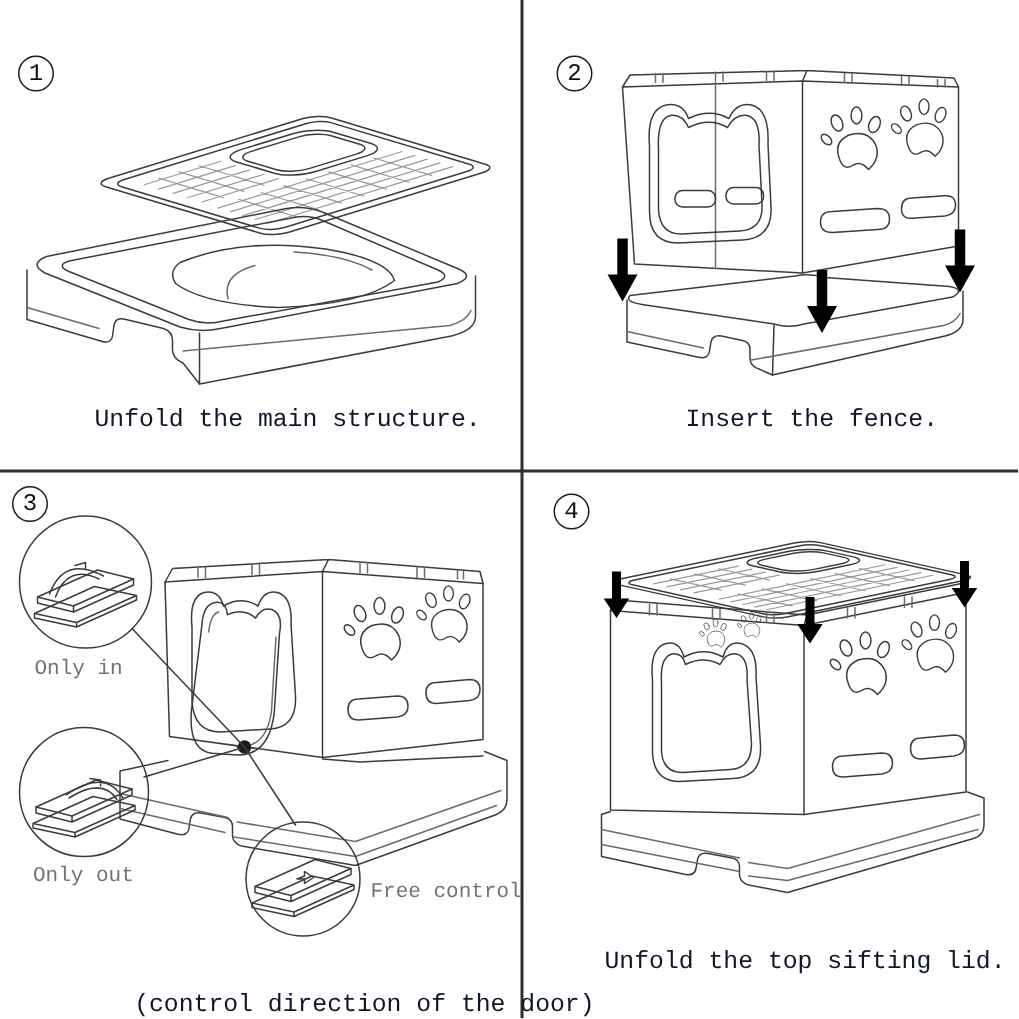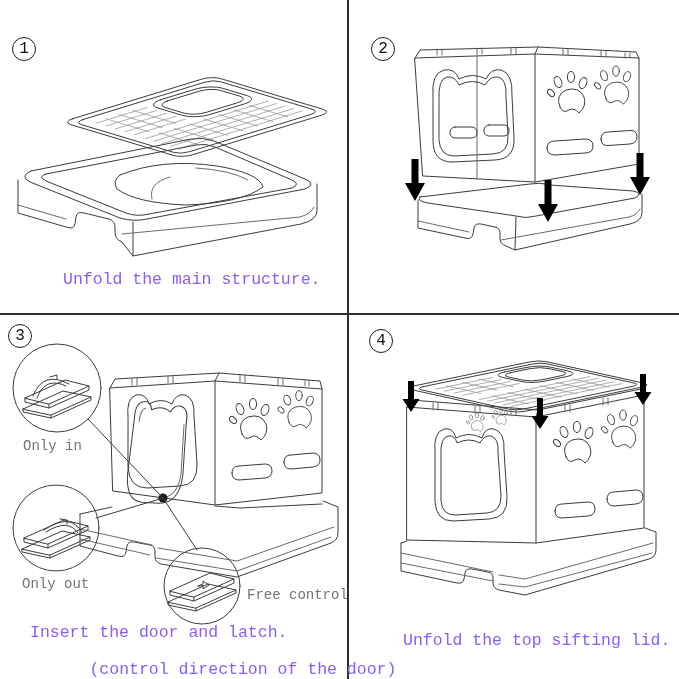--- a/index.html
+++ b/index.html
@@ -9,21 +9,21 @@
   .divider-h{position:absolute;left:0;top:313px;width:679px;height:2px;background:#2f2f2f;}
   .panel{position:absolute;}
   #p1{left:0;top:0;width:347px;height:313px;}
   #p2{left:349px;top:0;width:330px;height:313px;}
   #p3{left:0;top:315px;width:347px;height:364px;}
   #p4{left:349px;top:315px;width:330px;height:364px;}
   svg.art{position:absolute;left:0;top:0;}
   .badge{position:absolute;width:24px;height:24px;border:1.6px solid #1d1d1d;border-radius:50%;
          display:flex;align-items:center;justify-content:center;font-size:16px;line-height:1;
          background:#fff;box-sizing:border-box;}
-  .caption{position:absolute;font-size:16.5px;line-height:18.5px;white-space:pre;color:#8b5cf6;}
+  .caption{position:absolute;font-size:16.5px;line-height:18.5px;white-space:pre;color:#0f172a;}
   .label{position:absolute;font-size:14px;white-space:pre;color:#737373;}
 </style>
 </head>
 <body>
 
 <svg width="0" height="0" style="position:absolute" aria-hidden="true">
   <defs>
     <g id="paw">
       <path d="M-11 4 Q-16 -8 -5 -13 Q8 -17 13 -6 Q16 3 8 10 Q3 4 -2 7 Q-8 11 -11 4 Z"></path>
       <ellipse cx="-13" cy="-21" rx="3.6" ry="5.6" transform="rotate(-22 -13 -21)"></ellipse>
@@ -103,20 +103,21 @@
         <g fill="#000" stroke="none">
           <use href="#arrow-lg" transform="translate(66,159)"></use>
           <use href="#arrow-lg" transform="translate(199,180)"></use>
           <use href="#arrow-lg" transform="translate(291,153)"></use>
         </g>
       </g>
     </svg>
     <div class="badge" style="left:22px;top:37px">
       <span>2</span>
     </div>
+    <div class="caption" style="left:108px;top:271px">Insert the fence.</div>
   </div>
 
   <div class="panel" id="p3">
     <svg class="art" width="347" height="364" viewBox="0 0 347 364">
       <g fill="none" stroke="#3c3c3c" stroke-width="1" stroke-linejoin="round" stroke-linecap="round">
         <g>
           <path d="M110 73 L215 66 L322 74 L322 178 L215 190 L113 176 Z"></path>
           <path d="M215 66 L215 190"></path>
           <path d="M110 73 L115 64 L219 58 L320 66 L322 74 M219 58 L215 66"></path>
           <path stroke="#6b6b6b" d="M132 63 v7 M137 63 v7 M168 61 v7 M173 61 v7 M240 60 v7 M245 60 v7 M278 63 v7 M283 63 v7 M305 65 v6 M309 65 v6"></path>
@@ -152,21 +153,21 @@
           </g>
         </g>
       </g>
     </svg>
     <div class="badge" style="left:8px;top:9px">
       <span>3</span>
     </div>
     <div class="label" style="left:23px;top:123px">Only in</div>
     <div class="label" style="left:22px;top:261px">Only out</div>
     <div class="label" style="left:247px;top:272px">Free control</div>
-    <div class="caption" style="left:30px;top:309px"><span>Insert the door and latch.</span><br>
+    <div class="caption" style="left:30px;top:309px"><br>
       <span>(control direction of the door)</span></div>
   </div>
 
   <div class="panel" id="p4">
     <svg class="art" width="330" height="364" viewBox="0 0 330 364">
       <g fill="none" stroke="#3c3c3c" stroke-width="1" stroke-linejoin="round" stroke-linecap="round">
         <g transform="matrix(135 -28 113 25 55 73)">
           <rect x="0" y="0" width="1" height="1" rx="0.07" vector-effect="non-scaling-stroke"></rect>
           <rect x="0.035" y="0.055" width="0.93" height="0.89" rx="0.06" vector-effect="non-scaling-stroke"></rect>
           <path stroke="#9a9a9a" stroke-width="0.8" vector-effect="non-scaling-stroke" d="M0.10 0.16 L0.52 0.16 M0.10 0.24 L0.52 0.24 M0.10 0.32 L0.52 0.32 M0.10 0.40 L0.52 0.40

